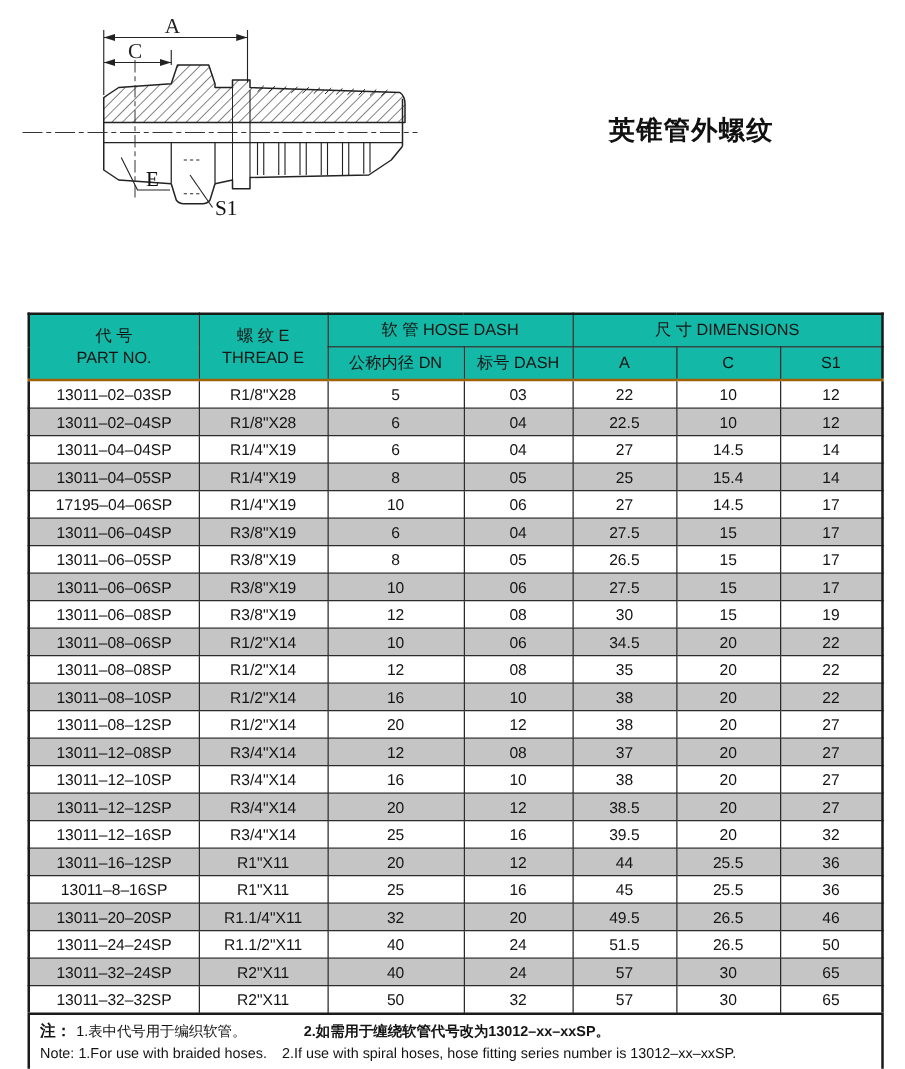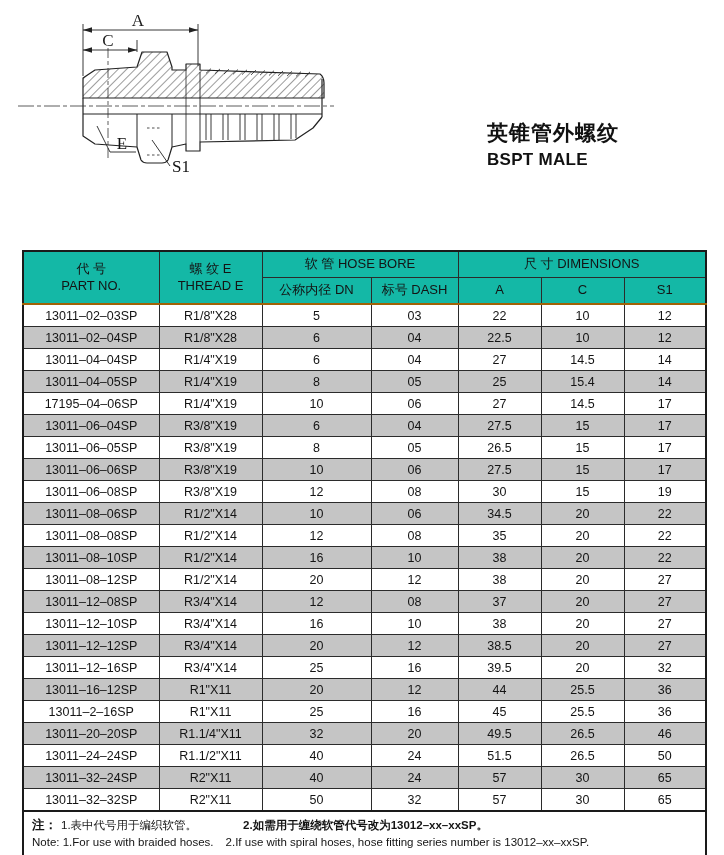--- a/index.html
+++ b/index.html
@@ -4,21 +4,21 @@
 <style>
   html,body{margin:0;padding:0;}
   body{
     width:724px;height:855px;position:relative;background:#ffffff;
     font-family:"Liberation Sans","DejaVu Sans",sans-serif;color:#111;
     overflow:hidden;
   }
   .drawing{position:absolute;left:0;top:0;}
   .title-block{position:absolute;left:487px;top:90px;}
   .title-code{font-size:19px;font-weight:bold;letter-spacing:.5px;}
-  .title-cn{font-size:21px;font-weight:bold;margin-top:29px;letter-spacing:1px;}
+  .title-cn{font-size:21px;font-weight:bold;letter-spacing:1px;}
   .title-en{font-size:17px;font-weight:bold;margin-top:3px;letter-spacing:.3px;}
 
   table.spec{
     position:absolute;left:22px;top:250px;width:683px;
     border-collapse:collapse;table-layout:fixed;
     border:2px solid #1a1a1a;font-size:12.5px;
   }
   table.spec th,table.spec td{
     border:1px solid #2b2b2b;text-align:center;vertical-align:middle;
     padding:0;font-weight:normal;color:#141414;
@@ -123,21 +123,20 @@
   </g>
 
   <g stroke="#222" stroke-width="0.9" fill="#111">
     <line x1="152" y1="140" x2="170" y2="166"></line>
     <text x="172" y="172" text-anchor="start" stroke="none" font-family="Liberation Serif, DejaVu Serif, serif" font-size="17">S1</text>
   </g>
 </svg>
 
 <div class="title-block">
   <div class="title-cn">英锥管外螺纹</div>
-  <div class="title-en">BSPT MALE</div>
 </div>
 
 <table class="spec">
   <colgroup>
     <col style="width:136px">
       <col style="width:103px">
       <col style="width:109px">
     <col style="width:87px">
       <col style="width:83px">
       <col style="width:83px">
@@ -146,21 +145,21 @@
   <thead>
     <tr>
       <th rowspan="2">
         <div>代  号</div>
         <div>PART NO.</div>
       </th>
       <th rowspan="2">
         <div>螺 纹 E</div>
         <div>THREAD E</div>
       </th>
-      <th colspan="2">软  管 HOSE BORE</th>
+      <th colspan="2">软  管 HOSE DASH</th>
       <th colspan="3">尺 寸 DIMENSIONS</th>
     </tr>
     <tr>
       <th>公称内径 DN</th>
       <th>标号 DASH</th>
       <th>A</th>
       <th>C</th>
       <th>S1</th>
     </tr>
   </thead>
@@ -321,21 +320,21 @@
       <tr class="stripe">
         <td>13011–16–12SP</td>
         <td>R1"X11</td>
         <td>20</td>
         <td>12</td>
         <td>44</td>
         <td>25.5</td>
         <td>36</td>
       </tr>
       <tr>
-        <td>13011–2–16SP</td>
+        <td>13011–8–16SP</td>
         <td>R1"X11</td>
         <td>25</td>
         <td>16</td>
         <td>45</td>
         <td>25.5</td>
         <td>36</td>
       </tr>
       <tr class="stripe">
         <td>13011–20–20SP</td>
         <td>R1.1/4"X11</td>

